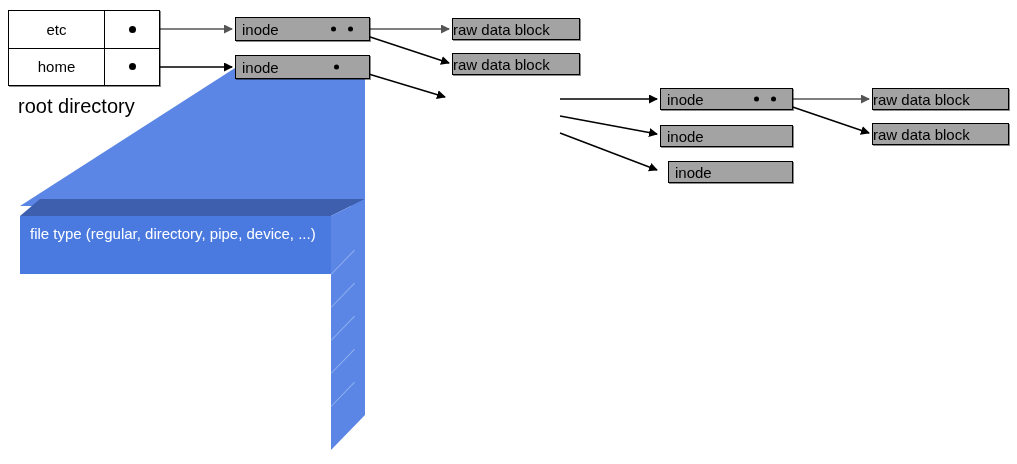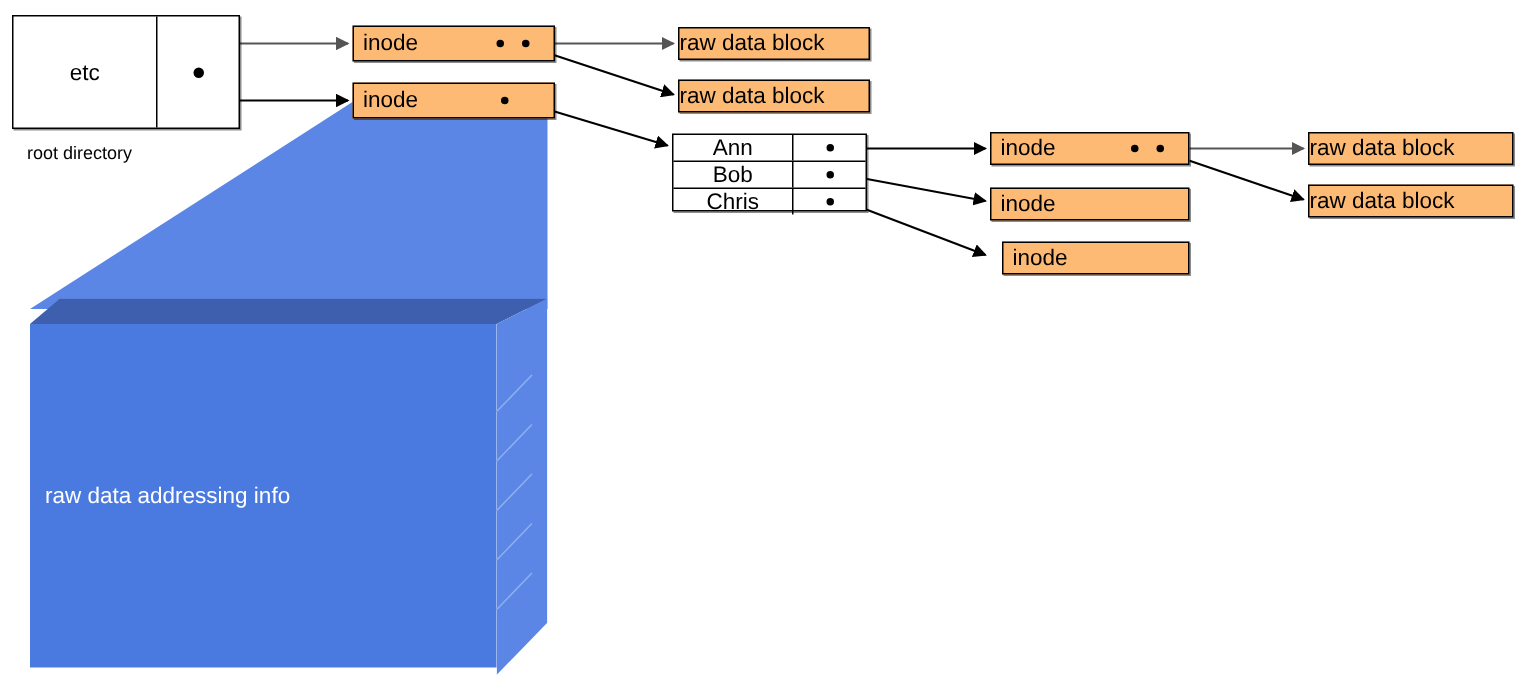--- a/index.html
+++ b/index.html
@@ -4,21 +4,21 @@
 <style>
   html,body{margin:0;padding:0;background:#ffffff;}
   body{width:1017px;height:464px;position:relative;overflow:hidden;
        font-family:"Liberation Sans","DejaVu Sans",sans-serif;}
   #stage{position:absolute;left:0;top:0;width:1017px;height:464px;border-radius:24px;}
 
   svg.layer{position:absolute;left:0;top:0;width:1017px;height:464px;overflow:visible;}
   #wires{z-index:5;}
   #callout{z-index:1;}
 
-  .node{position:absolute;box-sizing:border-box;background:#fdba74;
+  .node{position:absolute;box-sizing:border-box;background:#a3a3a3;
         border:1px solid #000000;box-shadow:1px 1px 0 rgba(0,0,0,.45);
         z-index:6;}
   .node .cap{position:absolute;left:6px;top:50%;transform:translateY(-50%);
              font-size:15px;color:#000;white-space:nowrap;line-height:1;}
   .node.ctr .cap{left:0;right:0;}
 
   .dirtable{position:absolute;box-sizing:border-box;border:1px solid #000;
             background:#fff;box-shadow:1px 1px 0 rgba(0,0,0,.45);
             display:flex;flex-direction:column;z-index:6;}
   .dirtable .row{display:flex;flex:1 1 0;border-bottom:1px solid #000;}
@@ -27,21 +27,21 @@
                   display:flex;align-items:center;justify-content:center;
                   font-size:15px;color:#000;}
   .dirtable .ptr{flex:0 0 var(--pw);display:flex;align-items:center;
                  justify-content:center;}
   .dot{width:7px;height:7px;border-radius:50%;background:#000;display:block;}
   .dot.sm{width:5px;height:5px;}
 
   .inline-dots{position:absolute;top:50%;transform:translateY(-50%);
                display:flex;gap:12px;align-items:center;}
 
-  .plainlabel{position:absolute;font-size:12px;color:#000;white-space:nowrap;z-index:6;}
+  .plainlabel{position:absolute;font-size:20px;color:#000;white-space:nowrap;z-index:6;}
 
   
   #inodebox{position:absolute;left:20px;top:199px;width:345px;height:251px;z-index:4;}
   #inodebox .topcap{position:absolute;left:0;top:0;width:345px;height:17px;
                     background:#3d5fae;clip-path:polygon(20px 0,345px 0,311px 17px,0 17px);}
   #inodebox .side{position:absolute;left:311px;top:0px;width:34px;height:251px;
                   background:#5b86e5;clip-path:polygon(34px 0,34px 216px,0 251px,0 17px);}
   #inodebox .rows{position:absolute;left:0;top:17px;width:311px;height:229px;
                   display:flex;flex-direction:column;}
   #inodebox .rows .r{box-sizing:border-box;background:#4a7ae0;
@@ -95,20 +95,26 @@
     <path d="M775,101 L869,133" stroke="#000" stroke-width="1.4" fill="none" marker-end="url(#ah)"></path>
   </svg>
 
   <div class="dirtable" id="rootdir" style="left:8px;top:10px;width:152px;height:76px;--pw:54px;">
     <div class="row">
       <div class="name">etc</div>
       <div class="ptr">
           <span class="dot"></span>
         </div>
     </div>
+    <div class="row">
+      <div class="name">home</div>
+      <div class="ptr">
+          <span class="dot"></span>
+        </div>
+    </div>
   </div>
 
   <div class="plainlabel" style="left:18px;top:95px;">root directory</div>
 
   <div class="node" style="left:235px;top:17px;width:135px;height:24px;">
     <span class="cap">inode</span>
     <span class="inline-dots" style="right:16px;">
       <span class="dot sm"></span>
       <span class="dot sm"></span>
     </span>
@@ -121,40 +127,20 @@
     </span>
   </div>
 
   <div class="node ctr" style="left:452px;top:18px;width:128px;height:22px;">
     <span class="cap">raw data block</span>
   </div>
   <div class="node ctr" style="left:452px;top:53px;width:128px;height:22px;">
     <span class="cap">raw data block</span>
   </div>
 
-  <div class="dirtable" id="homedir" style="left:448px;top:89px;width:130px;height:52px;--pw:48px;">
-    <div class="row">
-      <div class="name">Ann</div>
-      <div class="ptr">
-          <span class="dot sm"></span>
-        </div>
-    </div>
-    <div class="row">
-      <div class="name">Bob</div>
-      <div class="ptr">
-          <span class="dot sm"></span>
-        </div>
-    </div>
-    <div class="row">
-      <div class="name">Chris</div>
-      <div class="ptr">
-          <span class="dot sm"></span>
-        </div>
-    </div>
-  </div>
 
   <div class="node" style="left:660px;top:88px;width:133px;height:22px;">
     <span class="cap">inode</span>
     <span class="inline-dots" style="right:16px;">
       <span class="dot sm"></span>
       <span class="dot sm"></span>
     </span>
   </div>
   <div class="node" style="left:660px;top:125px;width:133px;height:22px;">
     <span class="cap">inode</span>
@@ -174,17 +160,17 @@
     <div class="topcap"></div>
     <div class="side"></div>
     <div class="seams">
       <span style="top:58px;"></span>
       <span style="top:91px;"></span>
       <span style="top:124px;"></span>
       <span style="top:157px;"></span>
       <span style="top:190px;"></span>
     </div>
     <div class="rows">
-      <div class="r std">raw data addressing info</div>
+      <div class="r tall">file type (regular, directory, pipe, device, ...)</div>
     </div>
   </div>
 
 </div>
 
 </body></html>

